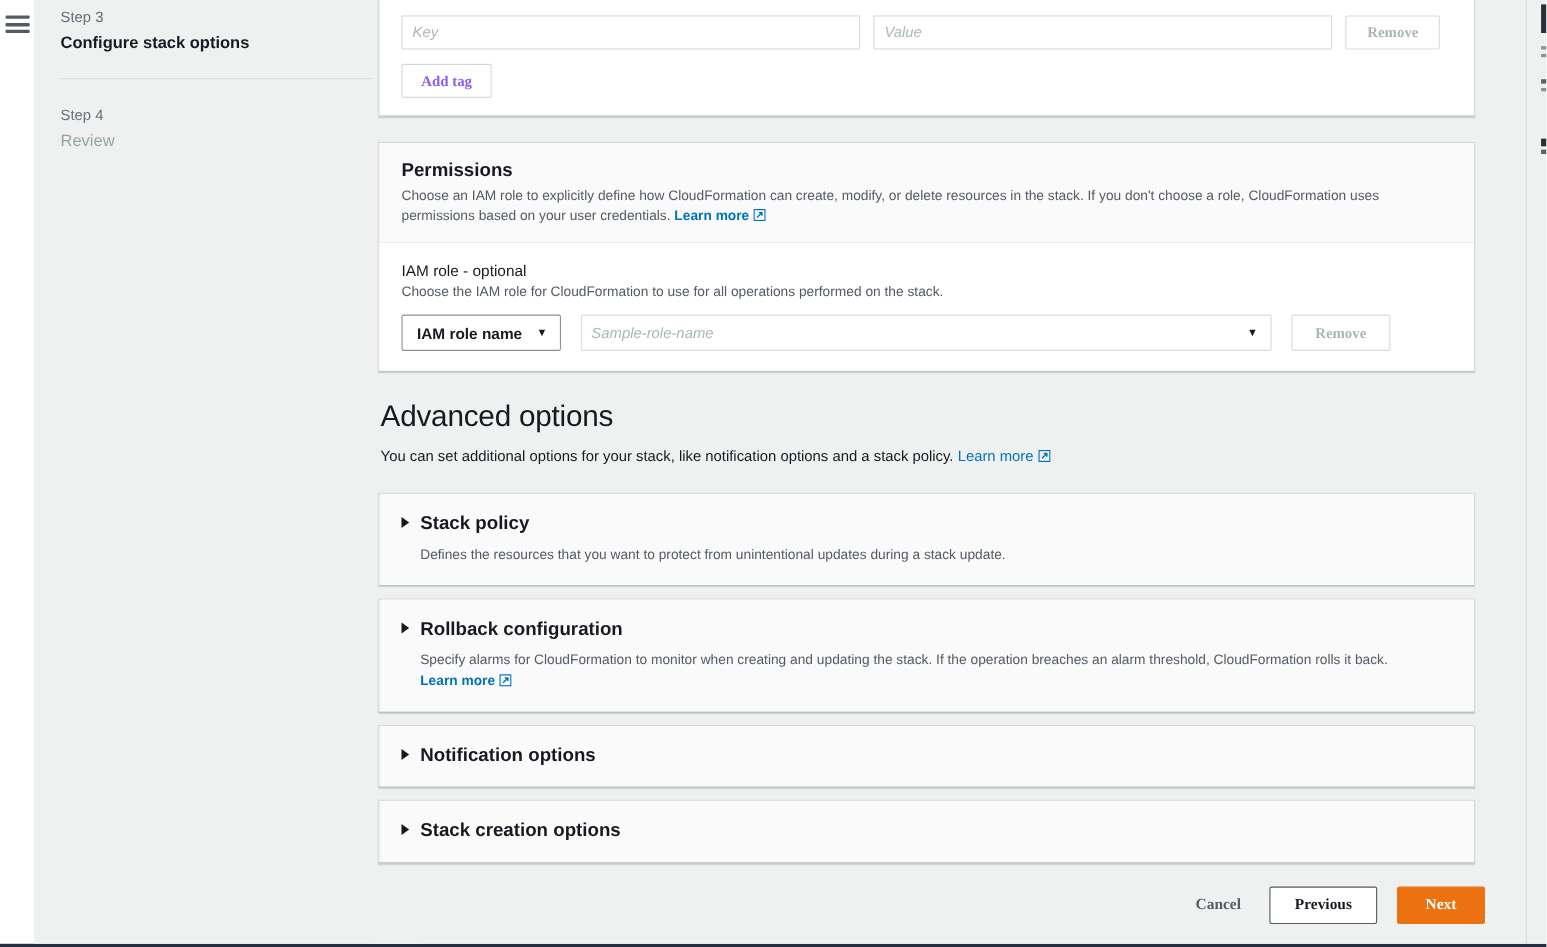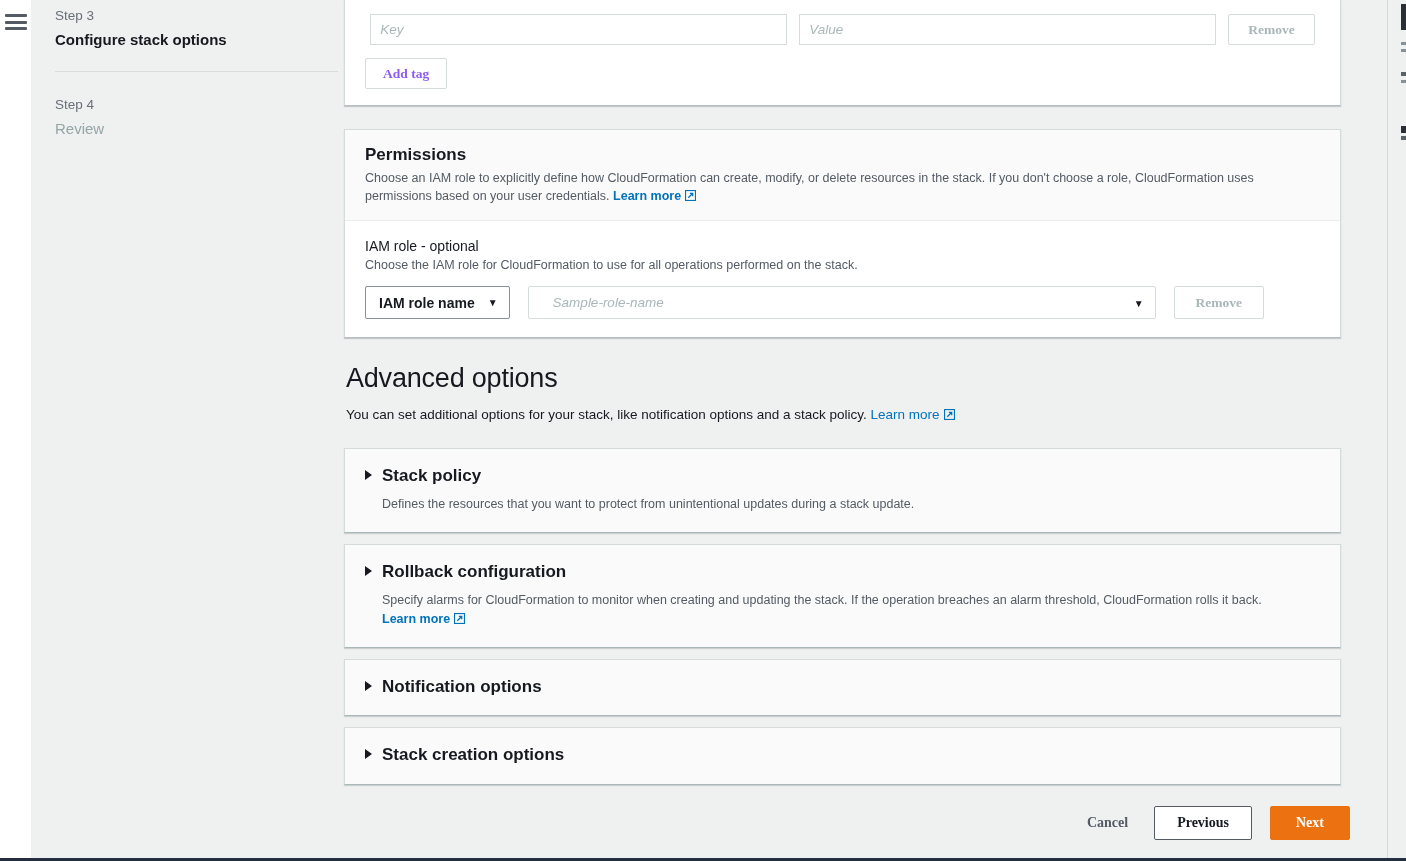--- a/index.html
+++ b/index.html
@@ -130,21 +130,21 @@
     background: #ffffff;
     border: 1px solid #d5dbdb;
     border-top: none;
     border-bottom-color: #b5bcc2;
     box-shadow: 0 1px 1px 0 rgba(0,28,36,.18);
     height: 106px;
     padding: 14px 20px 0 20px;
     margin-bottom: 23px;
   }
   .tag-row {
-    display: flex; align-items: center; gap: 12px; justify-content: center;
+    display: flex; align-items: center; gap: 12px;
   }
   .txtinput {
     height: 31px;
     border: 1px solid #d6dbdb;
     background: #ffffff;
     font-family: "Liberation Sans", sans-serif;
     font-size: 13.5px;
     color: #16191f;
     padding: 0 9px;
     outline: none;
@@ -200,21 +200,21 @@
   }
   .caret { font-size: 10px; color: #16191f; line-height: 1; }
 
   .combo {
     position: relative;
     width: 628px; height: 33px;
     border: 1px solid #d6dbdb;
     border-radius: 2px;
     background: #ffffff;
     display: flex; align-items: center;
-    padding: 0 11px 0 24px;
+    padding: 0 11px 0 9px;
     cursor: text;
   }
   .combo-placeholder {
     font-size: 13.5px; color: #aab7b8; font-style: italic;
   }
   .combo-caret {
     position: absolute; right: 11px; top: 50%;
     transform: translateY(-50%);
     font-size: 10px; color: #16191f;
   }

